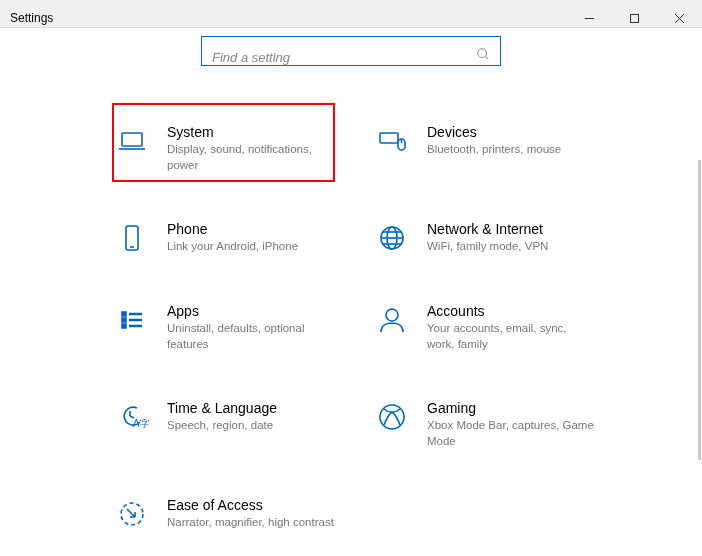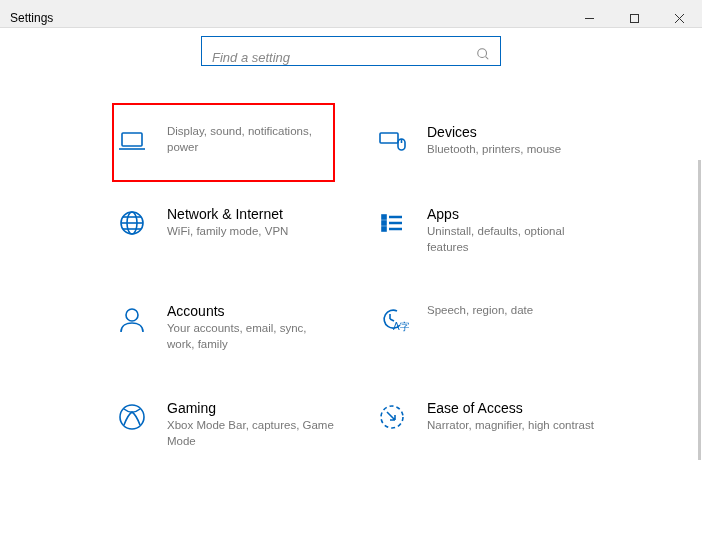--- a/index.html
+++ b/index.html
@@ -151,20 +151,21 @@
 <div class="categories">
 
   <div class="cat">
     <span class="cat-icon">
       <svg width="34" height="34" viewBox="0 0 34 34">
           <rect x="7" y="9" width="20" height="13" rx="1"></rect>
           <line x1="4" y1="25" x2="30" y2="25"></line>
         </svg>
     </span>
     <div class="cat-text">
+      <div class="cat-title">System</div>
       <div class="cat-desc">Display, sound, notifications, power</div>
     </div>
   </div>
 
   <div class="cat">
     <span class="cat-icon">
       <svg width="34" height="34" viewBox="0 0 34 34">
           <rect x="5" y="9" width="18" height="10" rx="1"></rect>
           <line x1="8" y1="13" x2="8" y2="13"></line>
           <line x1="11" y1="13" x2="11" y2="13"></line>
@@ -173,20 +174,32 @@
           <rect x="23" y="15" width="7" height="11" rx="3.5"></rect>
           <line x1="26.5" y1="15" x2="26.5" y2="19"></line>
         </svg>
     </span>
     <div class="cat-text">
       <div class="cat-title">Devices</div>
       <div class="cat-desc">Bluetooth, printers, mouse</div>
     </div>
   </div>
 
+  <div class="cat">
+    <span class="cat-icon">
+      <svg width="34" height="34" viewBox="0 0 34 34">
+          <rect x="11" y="5" width="12" height="24" rx="2"></rect>
+          <line x1="15" y1="26" x2="19" y2="26"></line>
+        </svg>
+    </span>
+    <div class="cat-text">
+      <div class="cat-title">Phone</div>
+      <div class="cat-desc">Link your Android, iPhone</div>
+    </div>
+  </div>
 
   <div class="cat">
     <span class="cat-icon">
       <svg width="34" height="34" viewBox="0 0 34 34">
           <circle cx="17" cy="17" r="11"></circle>
           <ellipse cx="17" cy="17" rx="5" ry="11"></ellipse>
           <line x1="6" y1="17" x2="28" y2="17"></line>
           <line x1="8" y1="11" x2="26" y2="11"></line>
           <line x1="8" y1="23" x2="26" y2="23"></line>
         </svg>
@@ -231,20 +244,21 @@
   <div class="cat">
     <span class="cat-icon">
       <svg width="34" height="34" viewBox="0 0 34 34">
           <path d="M 22 8 A 9 9 0 1 0 25 22"></path>
           <line x1="15" y1="11" x2="15" y2="16"></line>
           <line x1="15" y1="16" x2="19" y2="18"></line>
           <text x="18" y="27" font-size="10" fill="#0067c0" stroke="none" font-family="sans-serif">A字</text>
         </svg>
     </span>
     <div class="cat-text">
+      <div class="cat-title">Time &amp; Language</div>
       <div class="cat-desc">Speech, region, date</div>
     </div>
   </div>
 
   <div class="cat">
     <span class="cat-icon">
       <svg width="34" height="34" viewBox="0 0 34 34">
           <circle cx="17" cy="17" r="12"></circle>
           <path d="M9 9 C14 13 20 13 25 9"></path>
           <path d="M9 25 C12 17 14 14 17 12 C20 14 22 17 25 25"></path>

